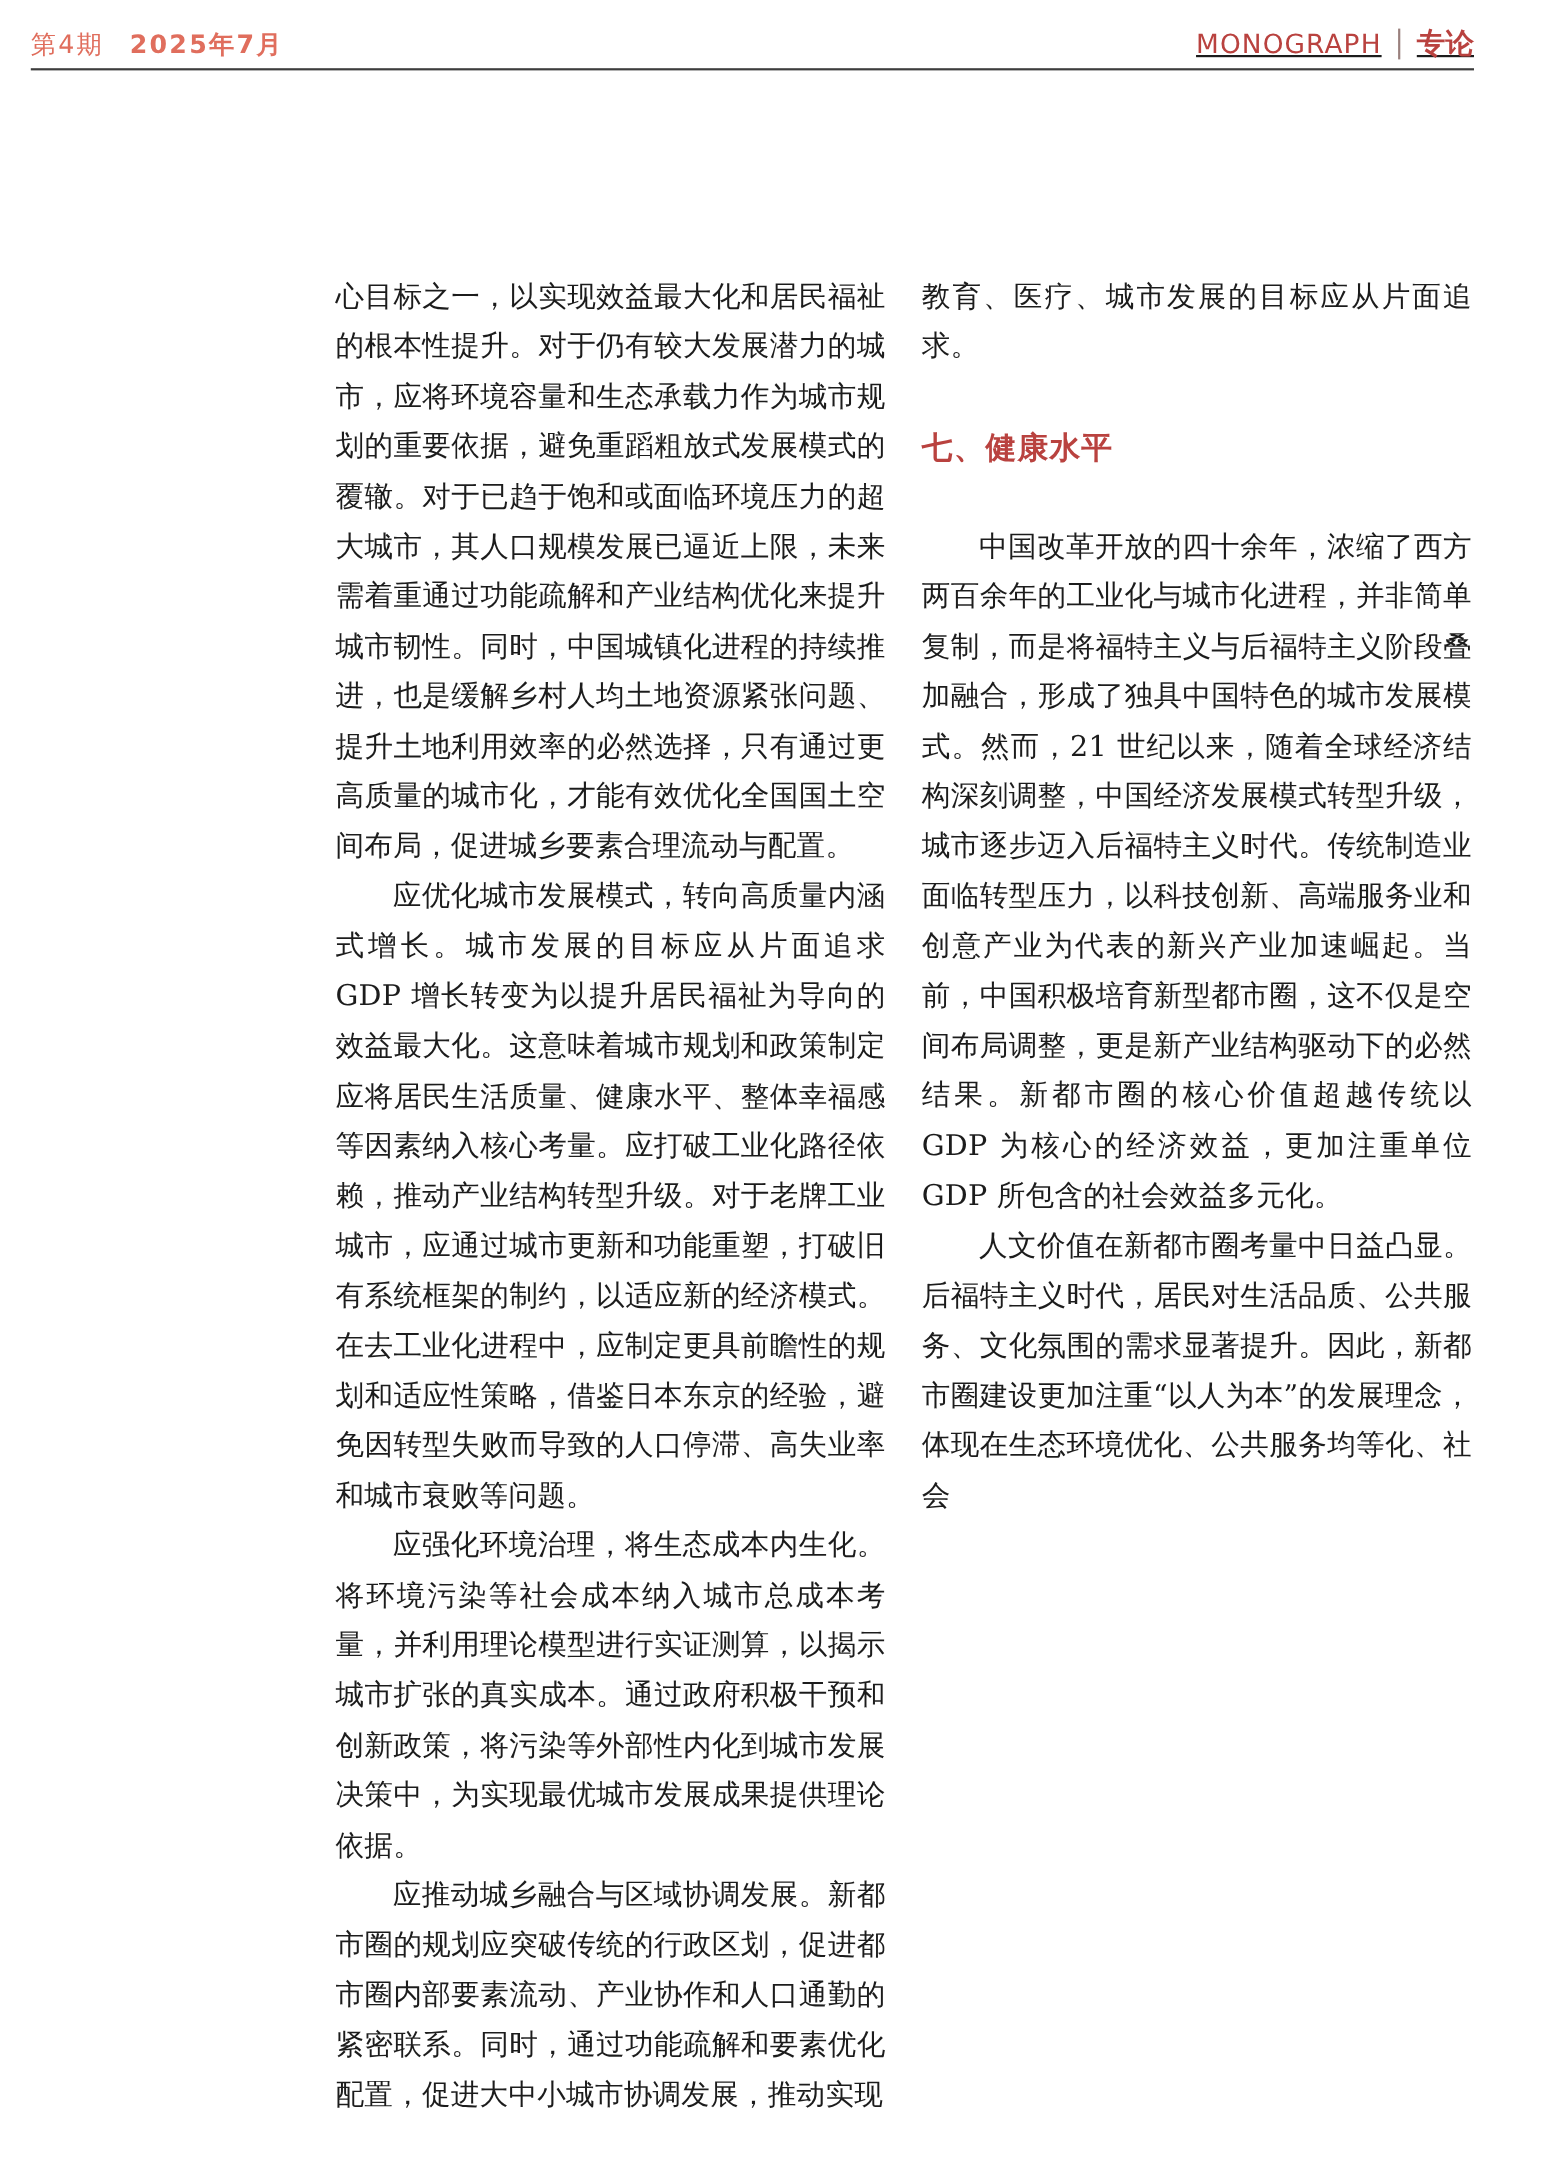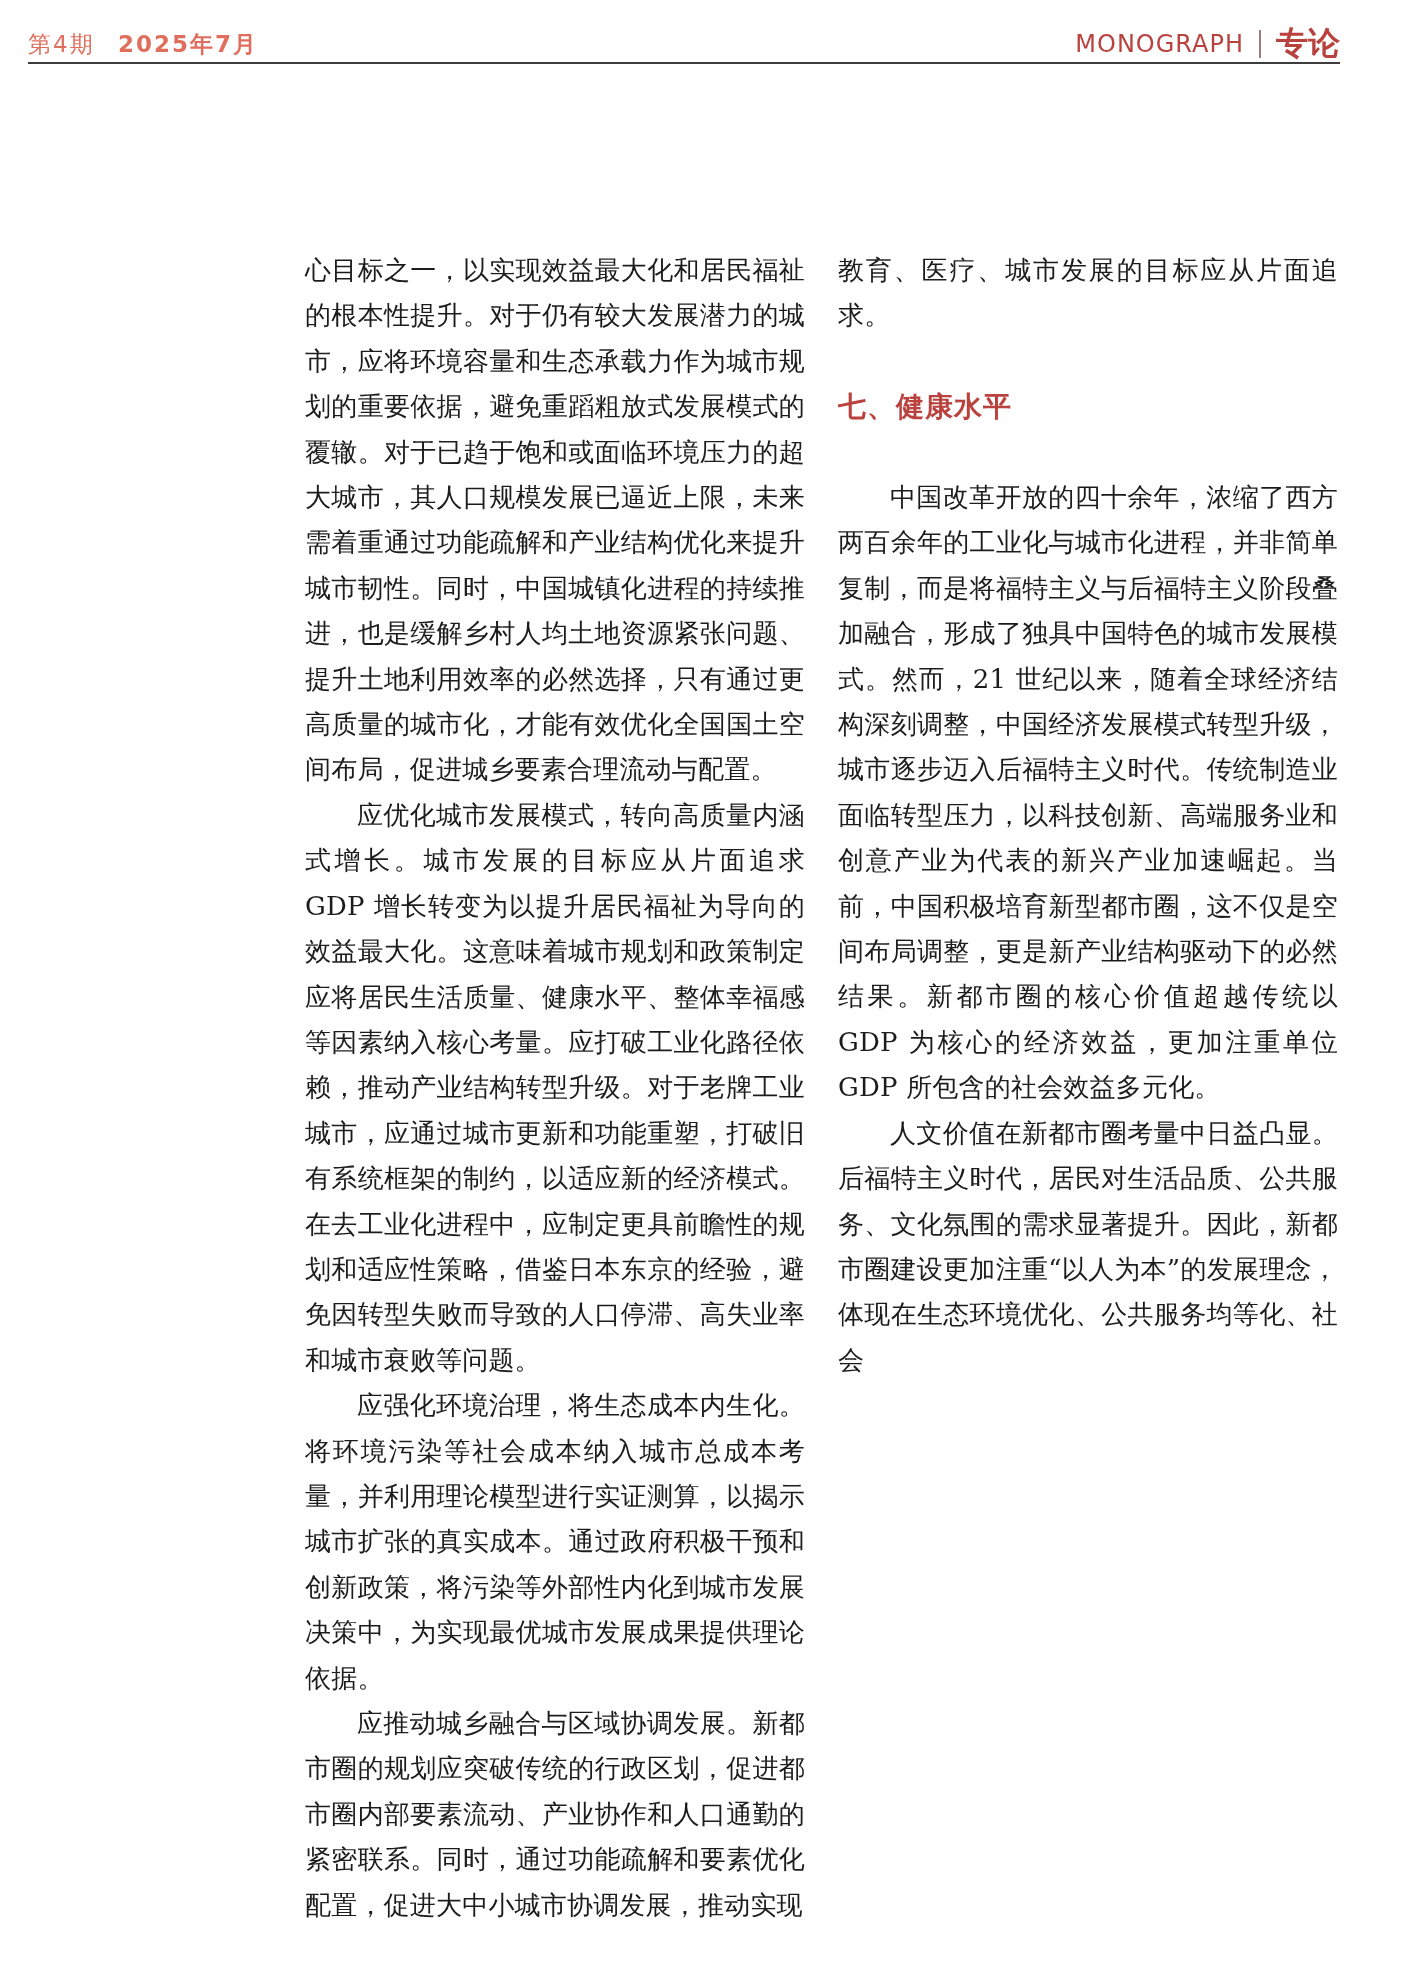--- a/index.html
+++ b/index.html
@@ -21,33 +21,33 @@
     right: 65px;
     top: 22px;
     display: flex;
     justify-content: space-between;
     align-items: baseline;
     font-family: "DejaVu Sans", sans-serif;
   }
   .h-left { color: var(--accent-salmon, #e06e5d); font-size: 23px; }
   .h-left .issue-no { font-weight: 500; letter-spacing: 2px; }
   .h-left .issue-date { font-weight: 700; margin-left: 16px; letter-spacing: 2px; }
-  .h-right { display: flex; align-items: center; gap: 15px; }
+  .h-right { display: flex; align-items: center; gap: 15px; text-decoration: underline; }
   .h-right .journal-en {
     color: var(--accent-red, #b9423f);
     font-size: 24px;
     letter-spacing: 1px;
   }
   .h-right .vsep {
     width: 2px; height: 28px;
     background: #9a807d;
   }
   .h-right .section-cn {
     color: var(--accent-red, #b9423f);
-    font-size: 32px;
+    font-size: 26px;
     font-weight: 700;
   }
   .header-rule {
     position: absolute;
     left: 28px;
     top: 62px;
     width: 1312px;
     height: 2px;
     background: var(--rule, #3d3d3d);
   }

